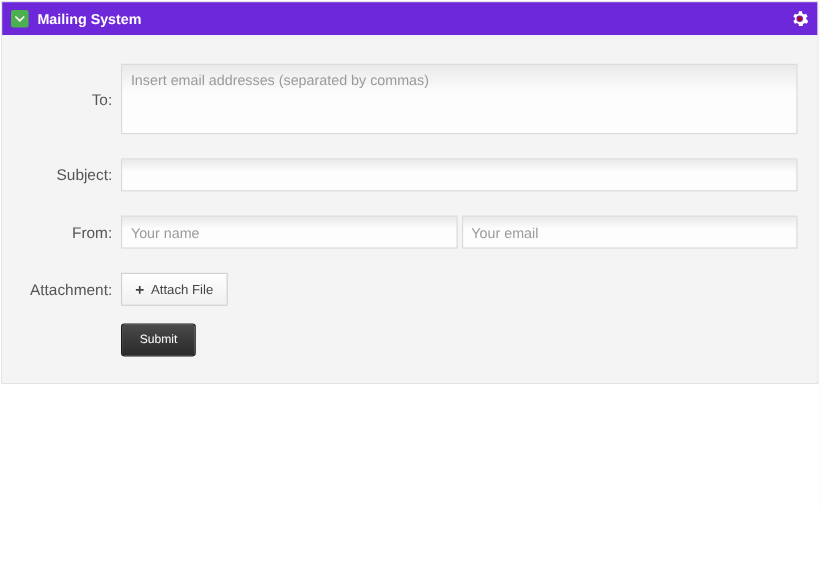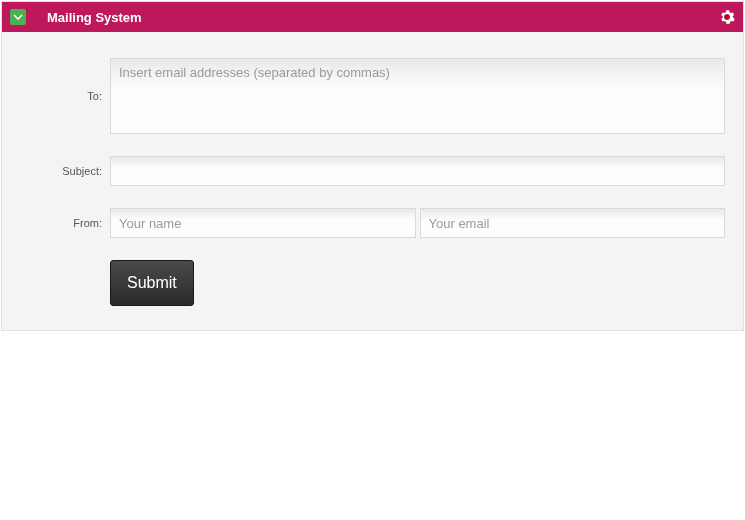--- a/index.html
+++ b/index.html
@@ -10,27 +10,26 @@
     width: 745px;
     height: 520px;
     overflow: hidden;
   }
   .panel {
     border: 1px solid #e0e0e0;
     width: 743px;
     margin: 1px;
   }
   .header {
-    background: #be185d;
+    background: #6d28d9;
     color: #fff;
     height: 30px;
     display: flex;
     align-items: center;
     padding: 0 8px;
-    gap: 13px;
   }
   .collapse-btn {
     width: 16px;
     height: 16px;
     background: #4caf50;
     border-radius: 2px;
     display: flex;
     align-items: center;
     justify-content: center;
     margin-right: 8px;
@@ -56,64 +55,64 @@
     margin-bottom: 22px;
   }
   .row.tight { margin-bottom: 16px; }
   .row.last { margin-bottom: 10px; }
   .label {
     width: 90px;
     min-width: 90px;
     text-align: left;
     padding-right: 8px;
     color: #555;
-    font-size: 11px;
+    font-size: 14px;
     display: flex;
     align-items: center;
     justify-content: flex-end;
   }
   .field { flex: 1; display: flex; gap: 4px; }
   textarea, input[type="text"] {
     width: 100%;
     border: 1px solid #d9d9d9;
     background: linear-gradient(#e9e9e9, #fdfdfd 40%);
     padding: 6px 8px;
     font-family: inherit;
     font-size: 13px;
     color: #333;
     resize: none;
     outline: none;
   }
   textarea::placeholder, input::placeholder {
     color: #9a9a9a;
   }
-  .to-area { height: 76px; }
+  .to-area { height: 64px; }
   .msg-area { height: 156px; }
   .subject-input, .from-input { height: 30px; }
   .attach-btn {
     height: 30px;
     padding: 0 12px;
     background: linear-gradient(#ffffff, #f0f0f0);
     border: 1px solid #cfcfcf;
     color: #444;
     font-size: 12px;
     display: inline-flex;
     align-items: center;
     gap: 6px;
     cursor: pointer;
   }
   .attach-btn .plus { font-weight: bold; font-size: 14px; line-height: 1; }
   .submit-btn {
-    height: 46px;
+    height: 30px;
     padding: 0 16px;
     background: linear-gradient(#4a4a4a, #2a2a2a);
     border: 1px solid #1a1a1a;
     border-radius: 3px;
     color: #fff;
-    font-size: 16px;
+    font-size: 11px;
     cursor: pointer;
   }
 </style>
 </head>
 <body>
 
 <div class="panel">
   <div class="header">
     <div class="collapse-btn">
       <svg width="10" height="6" viewBox="0 0 10 6">
@@ -147,20 +146,29 @@
 
     <div class="row">
       <div class="label">From:</div>
       <div class="field">
         <input type="text" class="from-input" placeholder="Your name" style="">
         <input type="text" class="from-input" placeholder="Your email" style="">
       </div>
     </div>
 
 
+    <div class="row tight">
+      <div class="label">Attachment:</div>
+      <div class="field">
+        <button class="attach-btn">
+          <span class="plus">+</span>
+          <span>Attach File</span>
+        </button>
+      </div>
+    </div>
 
     <div class="row last">
       <div class="label"></div>
       <div class="field">
         <button class="submit-btn">Submit</button>
       </div>
     </div>
 
   </div>
 </div>

